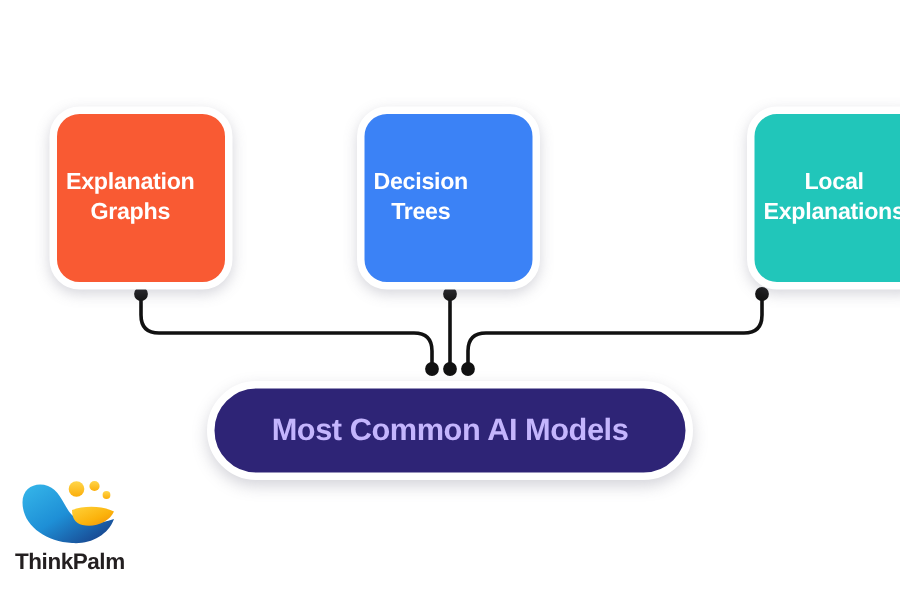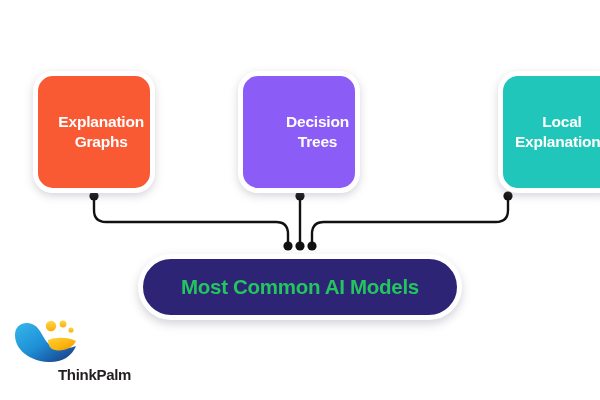--- a/index.html
+++ b/index.html
@@ -32,21 +32,21 @@
   }
 
   
   .card {
     position: absolute;
     box-sizing: border-box;
     border-radius: 20px;
     border: 5px solid #ffffff;
     display: flex;
     align-items: center;
-    justify-content: flex-end;
+    justify-content: flex-start;
     text-align: center;
     color: #ffffff;
     font-weight: bold;
     font-size: 15.5px;
     line-height: 1.28;
     letter-spacing: -0.2px;
     box-shadow: 0 3px 9px rgba(120,120,140,0.30);
   }
   .card-label {
     display: block;
@@ -105,21 +105,20 @@
   #logo-wordmark {
     position: absolute;
     left: 0;
     top: 50px;
     width: 96px;
     text-align: left;
     font-size: 15px;
     font-weight: bold;
     color: #231f20;
     letter-spacing: -0.3px;
-    margin-left: 48px;
   }
 </style>
 </head>
 <body style="background: rgb(255, 255, 255);">
 
 <div id="canvas" style="background: rgb(255, 255, 255);">
 
   <svg id="connectors" viewBox="0 0 600 400">
 
     <path d="M 94 197 L 94 210 Q 94 222 106 222 L 276 222 Q 288 222 288 234 L 288 245" fill="none" stroke="#111111" stroke-width="2.4" stroke-linecap="round"></path>
@@ -135,31 +134,31 @@
     <circle cx="288" cy="246" r="4.6" fill="#111111"></circle>
     <circle cx="300" cy="246" r="4.6" fill="#111111"></circle>
     <circle cx="312" cy="246" r="4.6" fill="#111111"></circle>
   </svg>
 
   <div class="card" id="card-explanation-graphs" style="background-color: rgb(249, 90, 51); color: rgb(255, 255, 255);">
     <span class="card-label">Explanation
 Graphs</span>
   </div>
 
-  <div class="card" id="card-decision-trees" style="background-color: #8b5cf6; color: rgb(255, 255, 255);">
+  <div class="card" id="card-decision-trees" style="background-color: #3b82f6; color: rgb(255, 255, 255);">
     <span class="card-label">Decision
 Trees</span>
   </div>
 
   <div class="card" id="card-local-explanations" style="background-color: rgb(33, 198, 186); color: rgb(255, 255, 255); margin-left: 48px;">
     <span class="card-label">Local
 Explanations</span>
   </div>
 
-  <div id="root-node" style="background-color: rgb(46, 36, 118); color: #22c55e;">
+  <div id="root-node" style="background-color: rgb(46, 36, 118); color: #c4b5fd;">
     <span>Most Common AI Models</span>
   </div>
 
   <div id="logo">
     <svg id="logo-mark" viewBox="0 0 72 50">
       <defs>
         <linearGradient id="gradWave" x1="0" y1="0" x2="1" y2="1">
           <stop offset="0%" stop-color="#36B7EA"></stop>
           <stop offset="48%" stop-color="#1E8FD6"></stop>
           <stop offset="100%" stop-color="#17357F"></stop>

